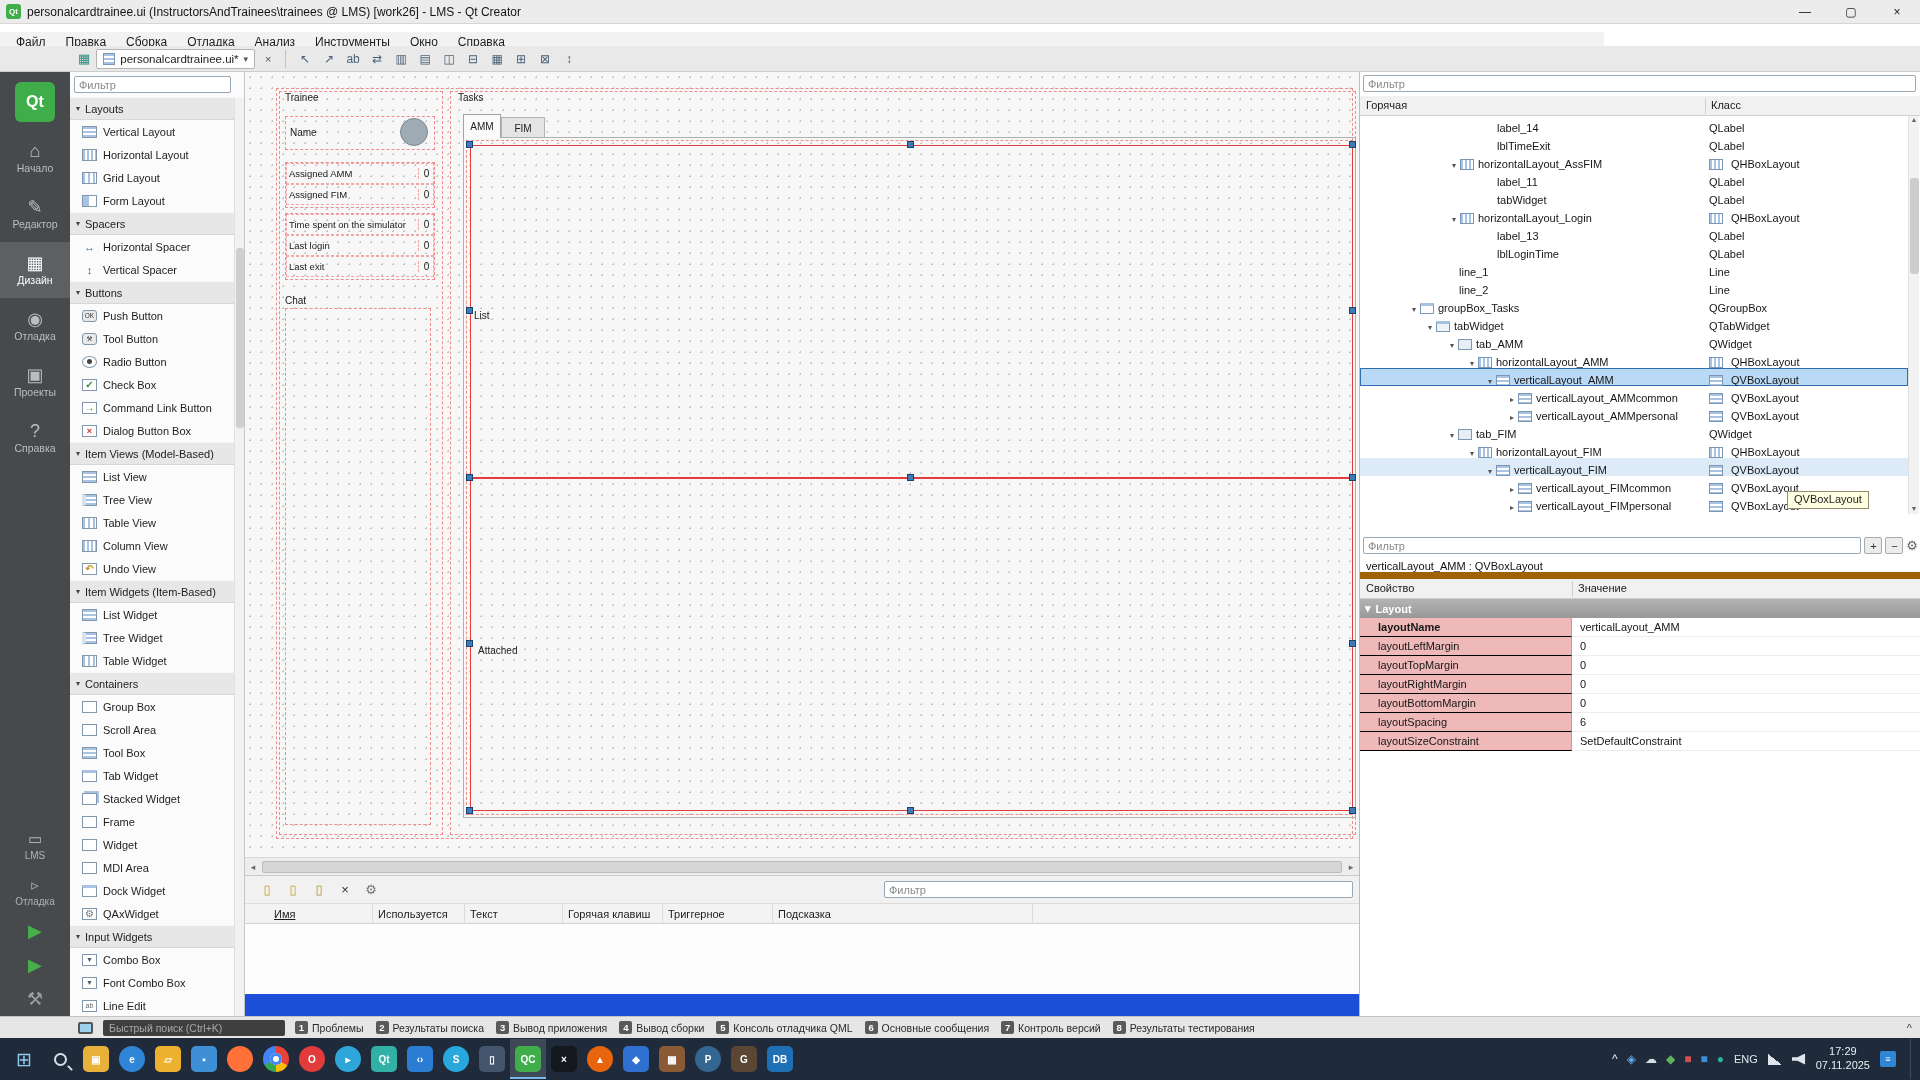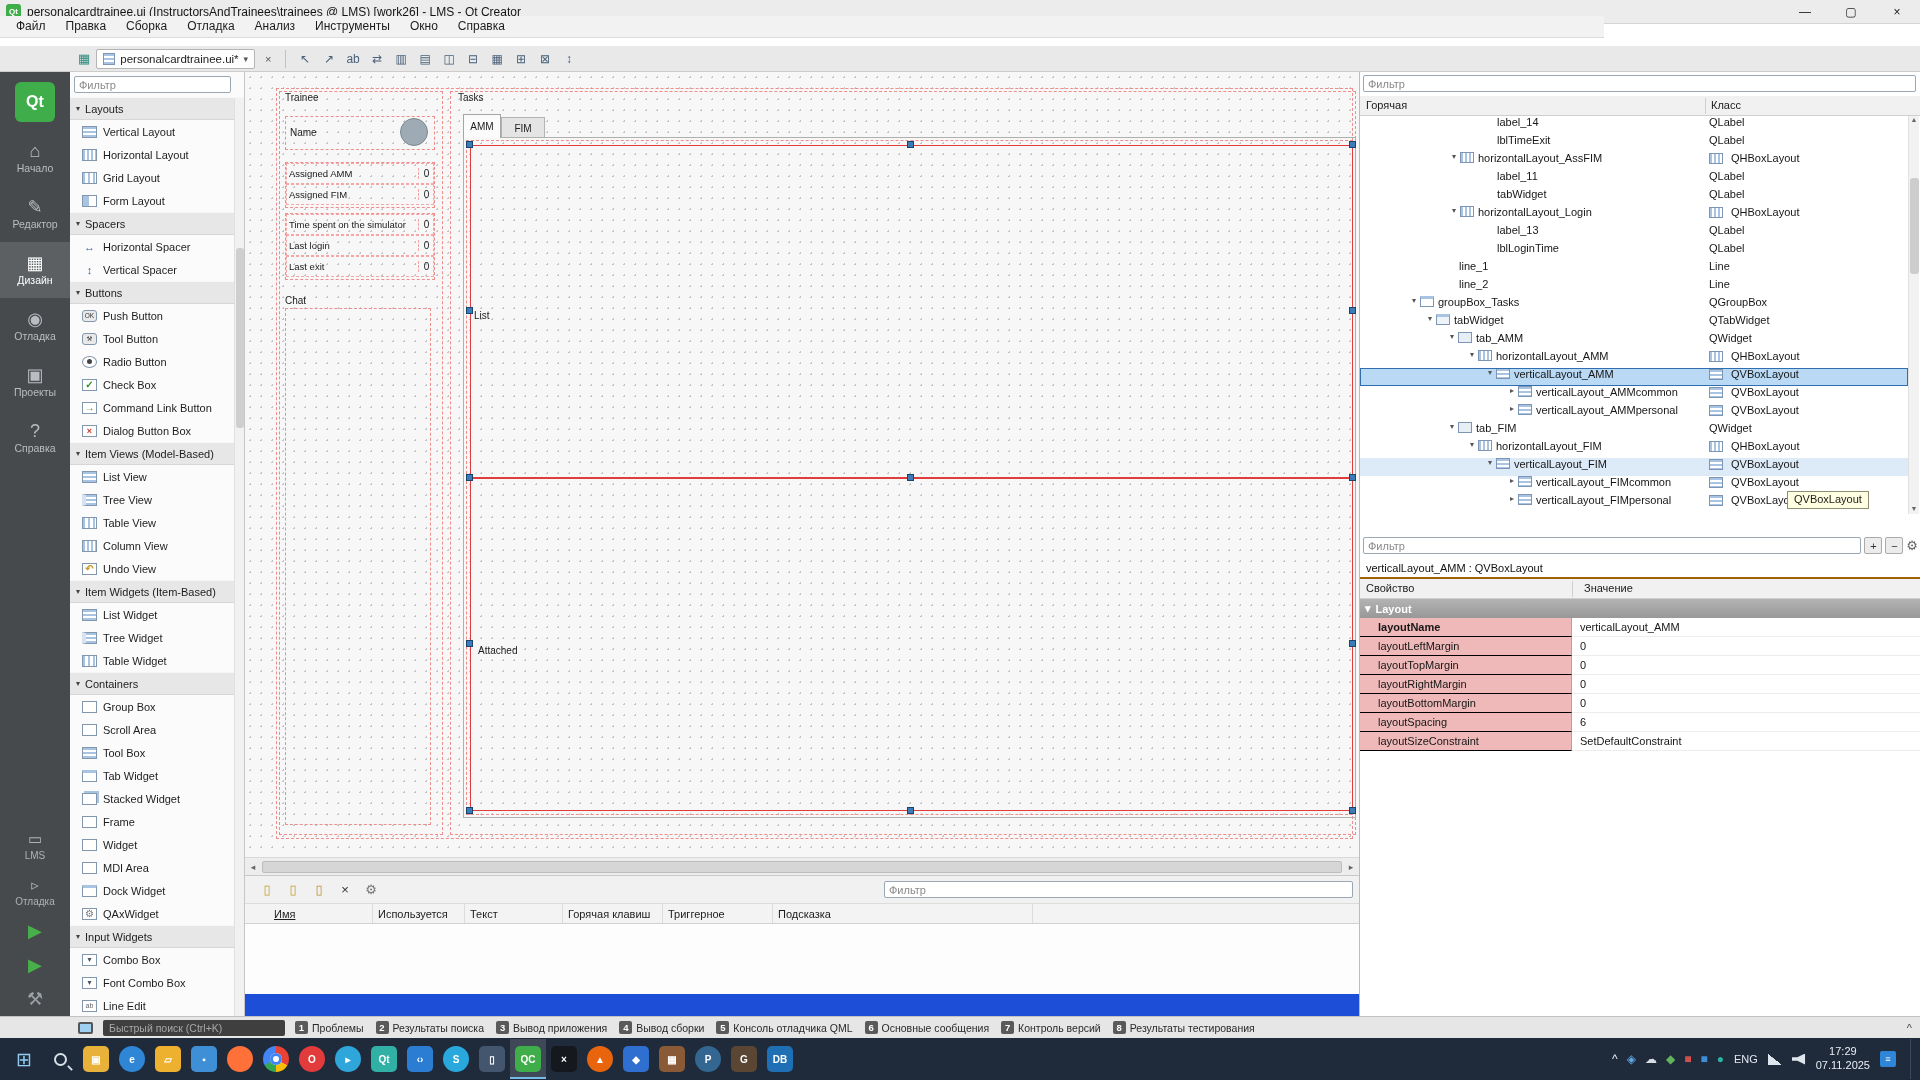--- a/index.html
+++ b/index.html
@@ -6,21 +6,21 @@
   html,body{width:1920px;height:1080px;overflow:hidden;font-family:"Liberation Sans",sans-serif;background:#fff;position:relative}
 
   
   #titlebar{position:absolute;left:0;top:0;width:1920px;height:24px;background:#ececec;border-bottom:1px solid #d5d5d5;display:flex;align-items:center}
   #app-logo{width:15px;height:15px;border-radius:3px;background:#3fae4a;color:#fff;font-size:8px;font-weight:bold;display:flex;align-items:center;justify-content:center;margin:0 6px}
   #title-text{font-size:12px;color:#141414;white-space:nowrap}
   #win-controls{margin-left:auto;display:flex;height:100%}
   .winbtn{width:46px;height:100%;display:flex;align-items:center;justify-content:center;font-size:12px;color:#222}
 
   
-  #menubar{position:absolute;left:0;top:16px;width:1604px;height:22px;background:#f2f2f2;border-bottom:1px solid #dcdcdc;display:flex;align-items:center;padding-left:6px}
+  #menubar{position:absolute;left:0;top:32px;width:1604px;height:22px;background:#f2f2f2;border-bottom:1px solid #dcdcdc;display:flex;align-items:center;padding-left:6px}
   #menubar > div{display:flex}
   .menu-item{font-size:12px;color:#1c1c1c;padding:0 10px;line-height:21px}
 
   
   #toolbar{position:absolute;left:0;top:46px;width:1920px;height:26px;background:#e9e9e9;border-bottom:1px solid #cccccc;display:flex;align-items:center;gap:4px;padding-left:78px}
   #doc-type-icon{font-size:13px;color:#2c8a7e;margin-right:2px}
   #doc-tab{height:20px;background:#fdfdfd;border:1px solid #b4b4b4;border-radius:2px;display:flex;align-items:center;gap:5px;padding:0 6px;font-size:11.5px;color:#222}
   #doc-tab .ui-ic{width:12px;height:12px;border:1px solid #7d96b5;background:repeating-linear-gradient(180deg,#a9c4e2 0 2px,#fff 2px 4px)}
   #doc-tab .chev{font-size:9px;color:#555}
   #doc-close{width:18px;height:18px;display:flex;align-items:center;justify-content:center;font-size:11px;color:#555}
@@ -104,43 +104,43 @@
   .btab.active{background:#fcfcfc;border:1px solid #b5b5b5;border-bottom:1px solid #fcfcfc}
 
   
   #rightpanel{position:absolute;left:1359px;top:72px;width:561px;height:944px;background:#fff;border-left:1px solid #bdbdbd}
   #oi-filter{position:absolute;left:3px;top:3px;width:553px}
   #oi-head{position:absolute;left:0;top:24px;width:561px;height:20px;background:#f1f1f1;border-bottom:1px solid #cfcfcf;font-size:11px;color:#1a1a1a}
   #oi-head .c1{position:absolute;left:6px;top:3px}
   #oi-head .c2{position:absolute;left:351px;top:3px}
   #oi-head .dv{position:absolute;left:345px;top:2px;width:1px;height:16px;background:#cfcfcf}
   #oi-rows{position:absolute;left:0;top:44px;width:548px}
-  .orow{position:relative;display:flex;align-items:flex-start;height:18px;font-size:11px;color:#161616}
+  .orow{position:relative;display:flex;align-items:flex-end;height:18px;font-size:11px;color:#161616}
   .oind{flex:none}
   .oar{width:12px;flex:none;text-align:center;font-size:8px;color:#555}
   .oic{width:14px;height:11px;margin-right:4px;flex:none;border:1px solid #7d96b5;background:#fff}
   .oic.hli{background:repeating-linear-gradient(90deg,#a9c4e2 0 2px,#fff 2px 4px)}
   .oic.vli{background:repeating-linear-gradient(180deg,#a9c4e2 0 2px,#fff 2px 4px)}
   .oic.gbi{background:#fff;border-top:3px solid #a9c4e2}
   .oic.tabi{border-top:3px solid #a9c4e2;background:#eef3f9}
   .oic.widi{background:#e8eef5}
   .onm{white-space:nowrap}
   .ocl{position:absolute;left:349px;display:flex;align-items:center;gap:4px}
   .orow.sel{background:#b9d9f4;outline:1px solid #2f6fb0;outline-offset:-1px}
   .orow.cur{background:#ddebf8}
   #oi-scroll{position:absolute;right:1px;top:44px;width:11px;height:398px;background:#f2f2f2;border-left:1px solid #e0e0e0;font-size:7px;color:#666;text-align:center}
   #oi-thumb{position:absolute;left:1px;top:62px;width:9px;height:96px;background:#cdcdcd;border-radius:3px}
   #class-tooltip{position:absolute;left:427px;top:419px;height:18px;padding:1px 6px;background:#ffffe1;border:1px solid #8e8e72;font-size:11px;color:#222;white-space:nowrap;z-index:5}
   #pe-filter-row{position:absolute;left:3px;top:465px;width:555px;display:flex;gap:3px;align-items:center}
   .pebtn{width:18px;height:17px;background:#ececec;border:1px solid #aaa;border-radius:2px;font-size:11px;display:flex;align-items:center;justify-content:center;color:#333}
   #pe-gear{font-size:13px;color:#666}
-  #pe-objbar{position:absolute;left:0;top:487px;width:561px;height:20px;border-bottom:2px solid #a16207;font-size:11px;color:#111;display:flex;align-items:center;padding-left:6px}
+  #pe-objbar{position:absolute;left:0;top:487px;width:561px;height:20px;border-bottom:7px solid #a16207;font-size:11px;color:#111;display:flex;align-items:center;padding-left:6px}
   #pe-head{position:absolute;left:0;top:507px;width:561px;height:20px;background:#f1f1f1;border-bottom:1px solid #cfcfcf;font-size:11px;color:#1a1a1a}
   #pe-head .c1{position:absolute;left:6px;top:3px}
-  #pe-head .c2{position:absolute;left:224px;top:3px}
+  #pe-head .c2{position:absolute;left:218px;top:3px}
   #pe-head .dv{position:absolute;left:212px;top:2px;width:1px;height:16px;background:#cfcfcf}
   #pe-section{position:absolute;left:0;top:527px;width:561px;height:19px;background:linear-gradient(#b3b3b3,#989898);color:#fff;font-weight:bold;font-size:11px;display:flex;align-items:center;gap:5px;padding-left:5px}
   #pe-rows{position:absolute;left:0;top:546px;width:561px}
   .prow{display:flex;height:19px;align-items:center;font-size:11px;color:#161616}
   .pnm{width:212px;height:100%;display:flex;align-items:center;padding-left:18px;background:#efb9b9;border-bottom:1px solid #000000;border-right:1px solid #d89090}
   .pvl{flex:1;height:100%;display:flex;align-items:center;padding-left:8px;border-bottom:1px solid #ededed}
 
   
   #statusbar{position:absolute;left:0;top:1016px;width:1920px;height:22px;background:#e6e6e6;border-top:1px solid #c2c2c2;display:flex;align-items:center;gap:10px;padding-left:78px;font-size:10.5px;color:#2a2a2a}
   #sb-icon{width:15px;height:12px;background:#555;border-radius:2px;position:relative}

